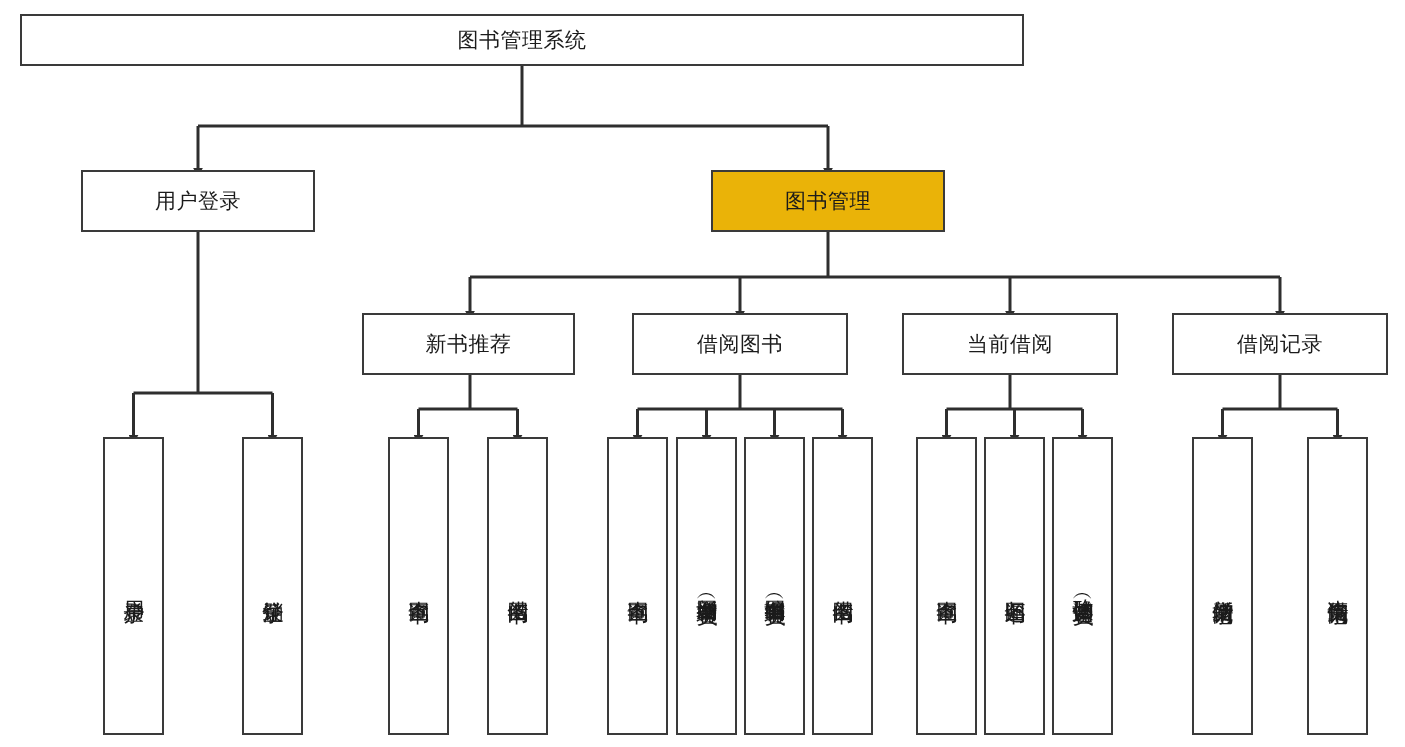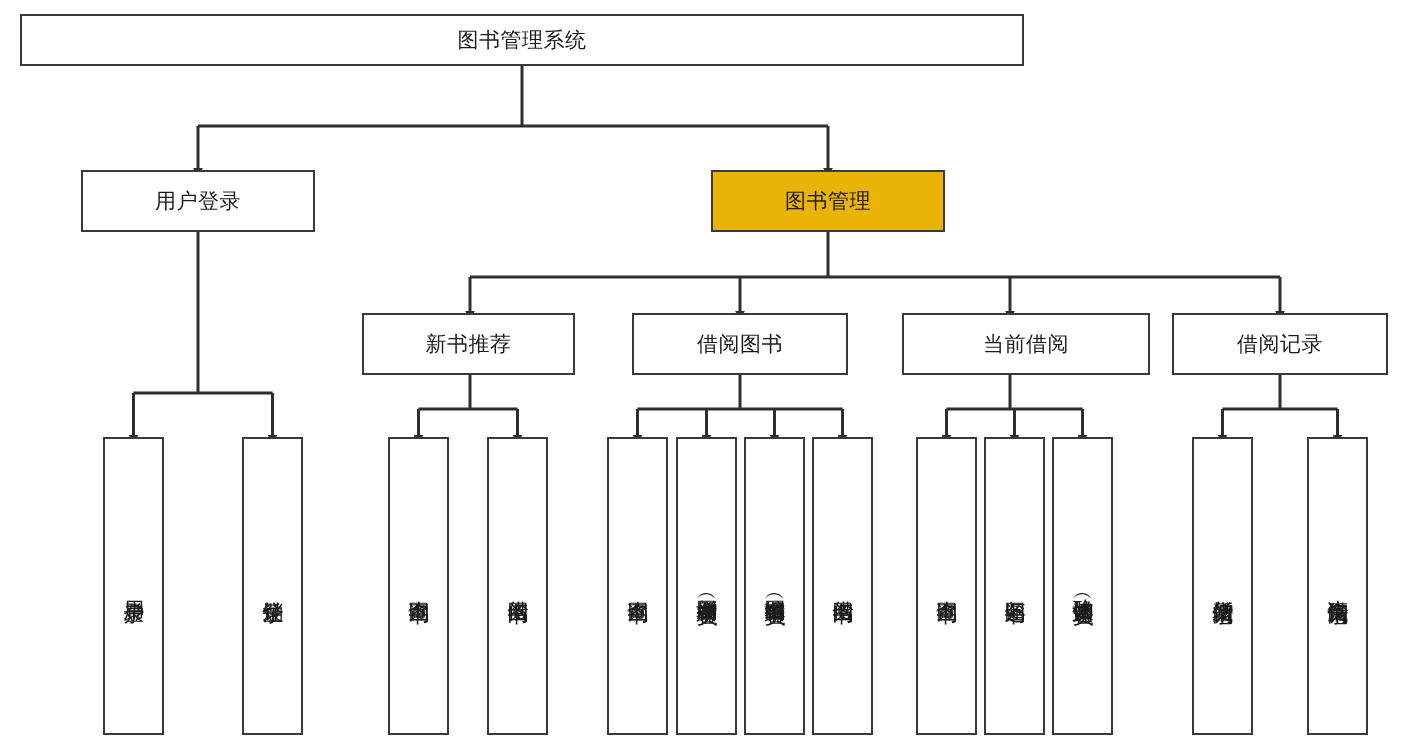--- a/index.html
+++ b/index.html
@@ -124,21 +124,21 @@
       </div>
       <div class="node node-h" style="left: 711px; top: 170px; width: 234px; height: 62px; border-color: rgb(58, 58, 58); background: #eab308;">
         <span class="node-label" style="color: rgb(27, 27, 27);">图书管理</span>
       </div>
       <div class="node node-h" style="left: 362px; top: 313px; width: 213px; height: 62px; border-color: rgb(58, 58, 58); background: rgb(255, 255, 255);">
         <span class="node-label" style="color: rgb(27, 27, 27);">新书推荐</span>
       </div>
       <div class="node node-h" style="left: 632px; top: 313px; width: 216px; height: 62px; border-color: rgb(58, 58, 58); background: rgb(255, 255, 255);">
         <span class="node-label" style="color: rgb(27, 27, 27);">借阅图书</span>
       </div>
-      <div class="node node-h" style="left: 902px; top: 313px; width: 248px; height: 62px; border-color: rgb(58, 58, 58); background: rgb(255, 255, 255);">
+      <div class="node node-h" style="left: 902px; top: 313px; width: 216px; height: 62px; border-color: rgb(58, 58, 58); background: rgb(255, 255, 255);">
         <span class="node-label" style="color: rgb(27, 27, 27);">当前借阅</span>
       </div>
       <div class="node node-h" style="left: 1172px; top: 313px; width: 216px; height: 62px; border-color: rgb(58, 58, 58); background: rgb(255, 255, 255);">
         <span class="node-label" style="color: rgb(27, 27, 27);">借阅记录</span>
       </div>
       <div class="node node-v" style="left: 103px; top: 437px; width: 61px; height: 298px; border-color: rgb(58, 58, 58); background: rgb(255, 255, 255);">
         <span class="node-label" style="color: rgb(27, 27, 27);">用户登录</span>
       </div>
       <div class="node node-v" style="left: 242px; top: 437px; width: 61px; height: 298px; border-color: rgb(58, 58, 58); background: rgb(255, 255, 255);">
         <span class="node-label" style="color: rgb(27, 27, 27);">注销登录</span>

